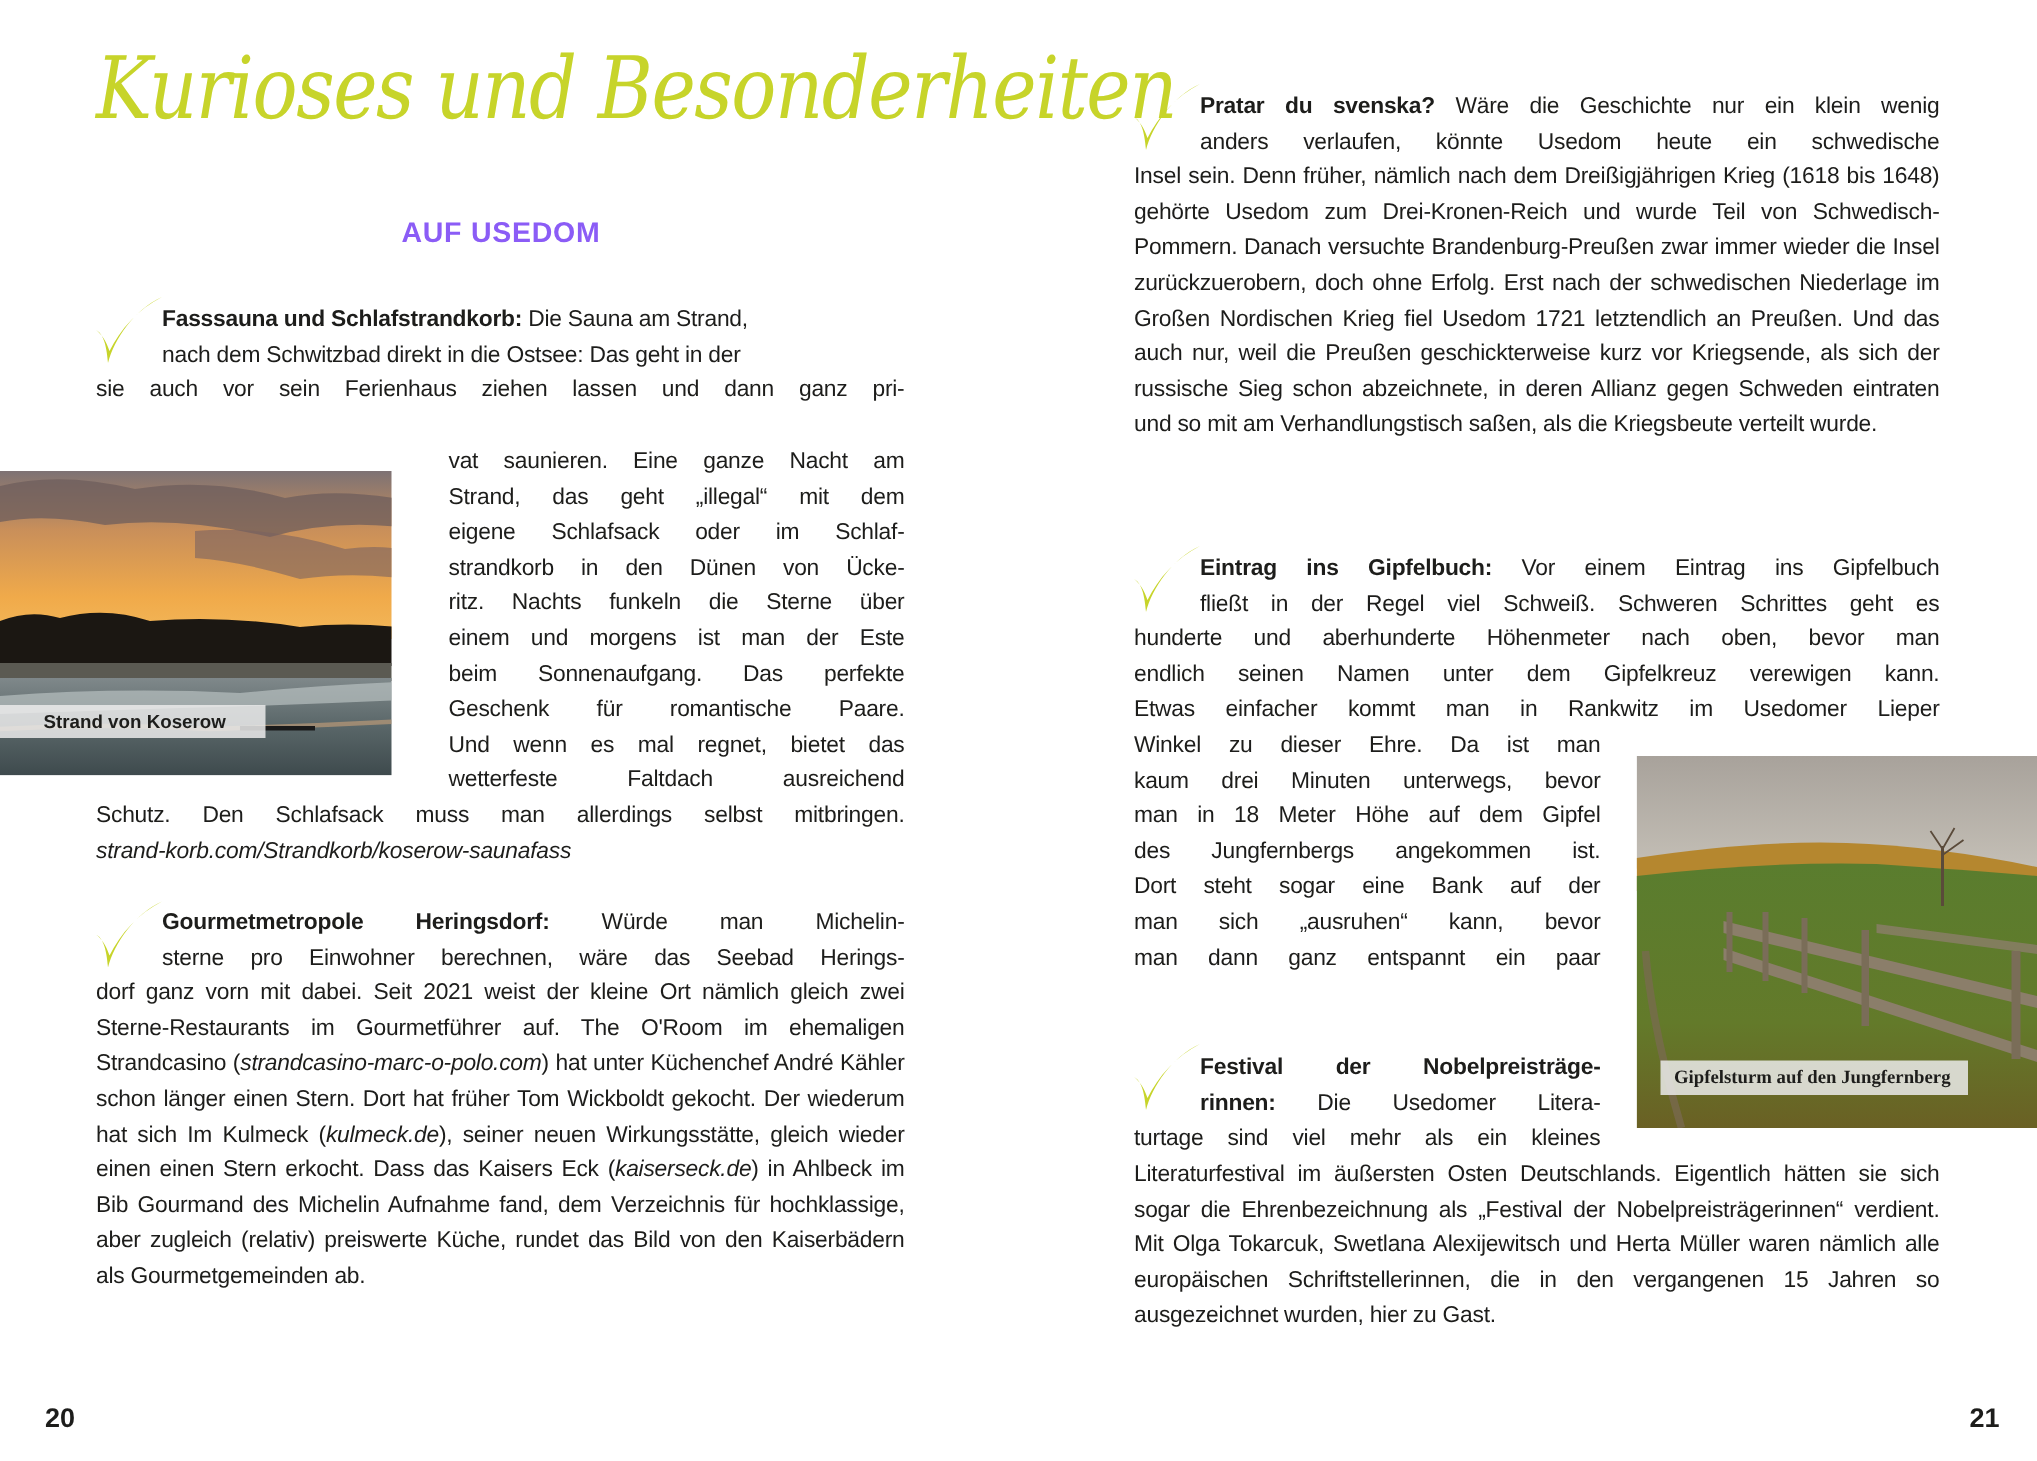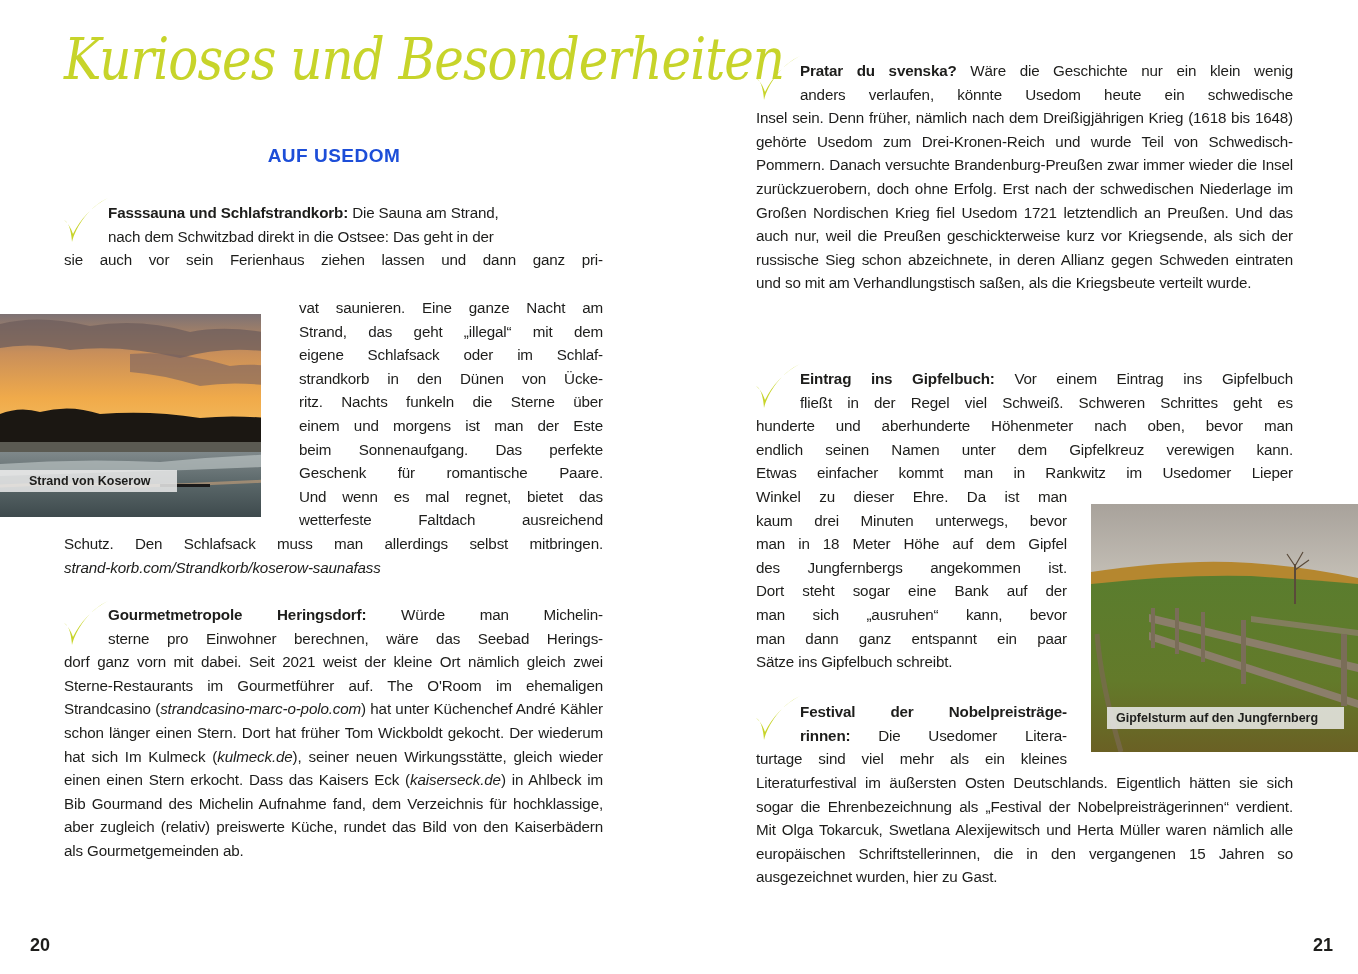--- a/index.html
+++ b/index.html
@@ -29,21 +29,21 @@
       text-align: center;
       white-space: nowrap;
       transform: scaleY(1.15);
     }
     .subtitle {
       position: absolute; left: 64px; width: 540px; top: 145px;
       text-align: center;
       font-family: "Liberation Sans", sans-serif;
       font-weight: bold;
       font-size: 19px; letter-spacing: 0.5px;
-      color: #1d4ed8;
+      color: #8b5cf6;
     }
 
     .text {
       position: absolute;
       font-family: Liberation Sans, sans-serif;
       font-size: 15.2px;
       line-height: 23.6px;
       text-align: justify;
       color: #1d1d1b;
       letter-spacing: -0.15px;
@@ -176,21 +176,20 @@
     <p style="text-align-last:justify;">Etwas einfacher kommt man in Rankwitz im Usedomer Lieper</p>
   </div>
   <div class="text" style="left:77px; top:485px; width:311px;">
     <p style="text-align-last:justify;">Winkel zu dieser Ehre. Da ist man</p>
     <p style="text-align-last:justify;">kaum drei Minuten unterwegs, bevor</p>
     <p style="text-align-last:justify;">man in 18 Meter Höhe auf dem Gipfel</p>
     <p style="text-align-last:justify;">des Jungfernbergs angekommen ist.</p>
     <p style="text-align-last:justify;">Dort steht sogar eine Bank auf der</p>
     <p style="text-align-last:justify;">man sich „ausruhen“ kann, bevor</p>
     <p style="text-align-last:justify;">man dann ganz entspannt ein paar</p>
-    <p>Sätze ins Gipfelbuch schreibt.</p>
   </div>
 
   <div class="photo" style="left:412px; top:504px; width:267px; height:248px;">
     <svg width="267" height="248" viewBox="0 0 267 248">
       <defs>
         <linearGradient id="sky2" x1="0" y1="0" x2="0" y2="1">
           <stop offset="0" stop-color="#a8a29b"></stop>
           <stop offset="1" stop-color="#c4bfb6"></stop>
         </linearGradient>
         <linearGradient id="grass2" x1="0" y1="0" x2="0" y2="1">
@@ -207,21 +206,21 @@
       <path d="M204 62 L196 50 M204 62 L212 48 M204 66 L218 56" stroke="#5a4a3a" stroke-width="1.2" fill="none"></path>
       <path d="M58 110 L267 160 L267 168 L58 118 Z" fill="#8b7e6a"></path>
       <path d="M58 128 L267 196 L267 204 L58 136 Z" fill="#8b7e6a"></path>
       <path d="M160 112 L267 126 L267 132 L160 118 Z" fill="#8b7e6a" opacity="0.8"></path>
       <rect x="60" y="104" width="4" height="40" fill="#7a6d58"></rect>
       <rect x="84" y="104" width="4" height="46" fill="#7a6d58"></rect>
       <rect x="110" y="108" width="4" height="50" fill="#7a6d58"></rect>
       <rect x="150" y="116" width="5" height="64" fill="#7a6d58"></rect>
       <rect x="250" y="130" width="6" height="72" fill="#7a6d58"></rect>
     </svg>
-    <div class="caption" style="left:16px; top:203px; padding-left:9px; padding-right:26px;">Gipfelsturm auf den Jungfernberg</div>
+    <div class="caption" style="left:16px; top:203px; padding-left:9px; padding-right:12px;font-family:Liberation Serif, serif;">Gipfelsturm auf den Jungfernberg</div>
   </div>
 
   <svg class="check" style="left:75px; top:694px;" viewBox="0 0 48 48">
     <path d="M2 24 C6 26 9 32 10 46 C14 30 28 10 46 2 C30 10 18 24 11 38 C9 32 6 27 2 24 Z" fill="#c7d42a"></path>
   </svg>
   <div class="text" style="left:77px; top:700px; width:311px;">
     <p class="indent lead" style="text-align-last:justify;">Festival der Nobelpreisträge-</p>
     <p class="indent" style="text-align-last:justify;"><span class="lead">rinnen:</span><span> Die Usedomer Litera-</span></p>
     <p style="text-align-last:justify;">turtage sind viel mehr als ein kleines</p>
   </div>

